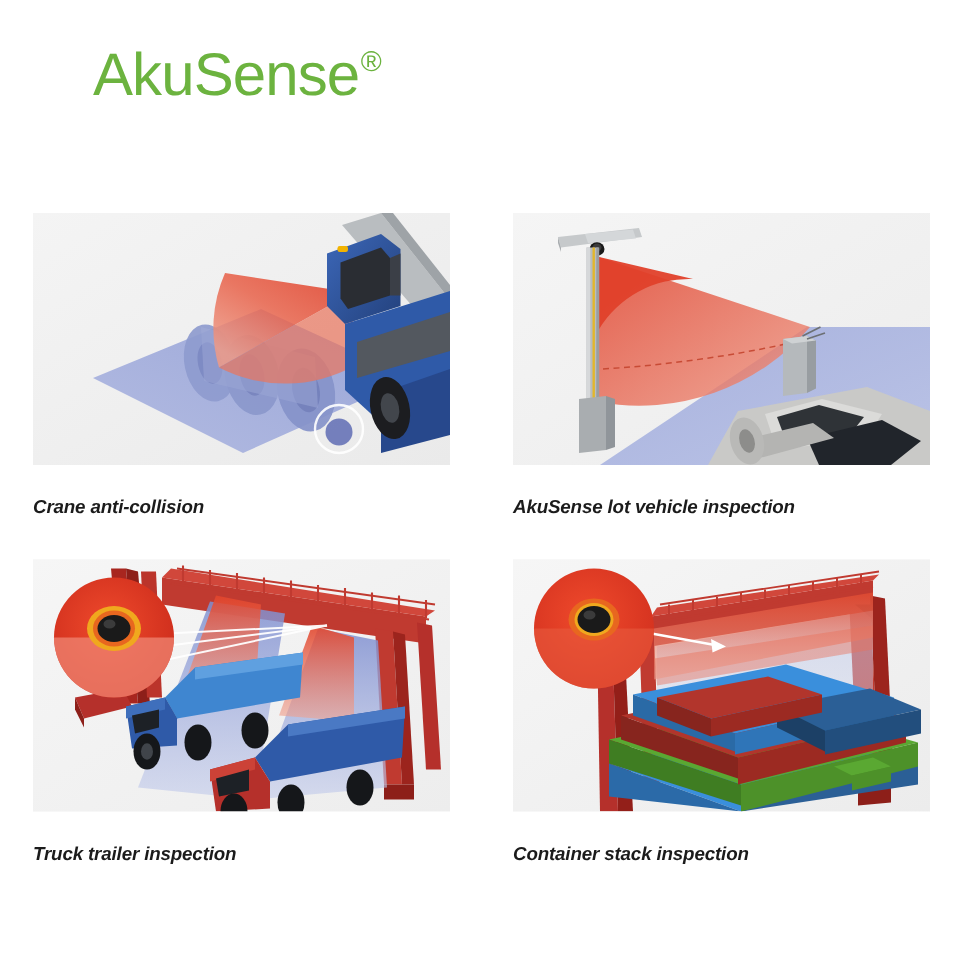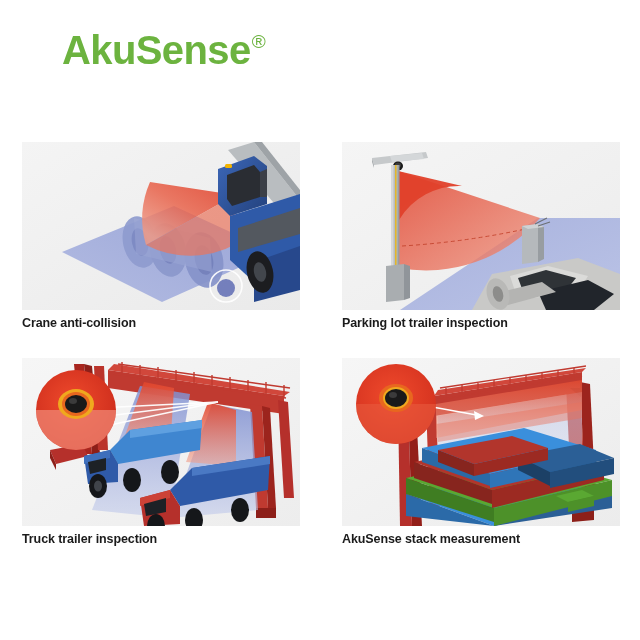--- a/index.html
+++ b/index.html
@@ -28,21 +28,21 @@
     left: 62px;
     top: 30px;
     display: flex;
     align-items: flex-start;
     line-height: 1;
     user-select: none;
   }
   .brand-word {
     font-family: "Liberation Sans", sans-serif;
     font-size: 40px;
-    font-weight: 700;
+    font-weight: 400;
     letter-spacing: -0.6px;
     color: #6cb33f;
   }
   .brand-mark {
     font-family: "Liberation Sans", sans-serif;
     font-size: 19px;
     font-weight: 400;
     color: #6cb33f;
     margin-left: 1px;
     margin-top: 2px;
@@ -68,27 +68,28 @@
     height: 168px;
     background: #f1f1f1;
     overflow: hidden;
   }
   .thumb svg {
     display: block;
     width: 278px;
     height: 168px;
   }
   .caption {
-    margin-top: 6px;
+    margin-top: 21px;
     font-family: "Liberation Sans", sans-serif;
     font-size: 12.5px;
     font-weight: bold;
     color: #1b1b1b;
     letter-spacing: -0.1px;
     line-height: 1.2;
+    font-style: italic;
   }
 </style>
 </head>
 <body>
 
 <div class="page">
 
   <div class="brand">
     <span class="brand-word">AkuSense</span>
     <span class="brand-mark">®</span>
@@ -217,21 +218,21 @@
             <polygon points="130,168 150,132 236,116 278,132 278,168" fill="#c9c9c7"></polygon>
             <polygon points="168,134 206,124 246,134 236,150 176,158 Z" fill="#dbdbd9"></polygon>
             <polygon points="176,136 204,128 234,136 226,146 182,152 Z" fill="#2f3337"></polygon>
             <polygon points="196,150 246,138 272,152 252,168 204,168 Z" fill="#21252b"></polygon>
             <polygon points="150,152 200,140 214,150 162,164 Z" fill="#b4b4b2"></polygon>
             <ellipse cx="156" cy="152" rx="11" ry="16" fill="#b9b9b7" transform="rotate(-16 156 152)"></ellipse>
             <ellipse cx="156" cy="152" rx="5" ry="8" fill="#8d8d8b" transform="rotate(-16 156 152)"></ellipse>
           </g>
         </svg>
       </div>
-      <div class="caption">Parking lot trailer inspection</div>
+      <div class="caption">AkuSense lot vehicle inspection</div>
     </div>
 
     <div class="card">
       <div class="thumb">
         <svg viewBox="0 0 278 168" xmlns="http://www.w3.org/2000/svg">
           <defs>
             <linearGradient id="c3bg" x1="0" y1="0" x2="1" y2="1">
               <stop offset="0" stop-color="#f6f6f6"></stop>
               <stop offset="1" stop-color="#ededed"></stop>
             </linearGradient>
@@ -404,17 +405,17 @@
           <g>
             <circle cx="54" cy="46" r="40" fill="url(#c4disc)"></circle>
             <path d="M14 46 A40 40 0 0 0 94 46 Z" fill="#e85a3e" opacity="0.6"></path>
             <ellipse cx="54" cy="40" rx="17" ry="14" fill="#e8671f"></ellipse>
             <ellipse cx="54" cy="40" rx="13" ry="11" fill="#f0a81e"></ellipse>
             <ellipse cx="54" cy="40" rx="11" ry="9" fill="#1a1a1a"></ellipse>
             <ellipse cx="51" cy="37" rx="4" ry="3" fill="#3b3b3b"></ellipse>
           </g>
         </svg>
       </div>
-      <div class="caption">AkuSense stack measurement</div>
+      <div class="caption">Container stack inspection</div>
     </div>
 
   </div>
 </div>
 
 </body></html>

